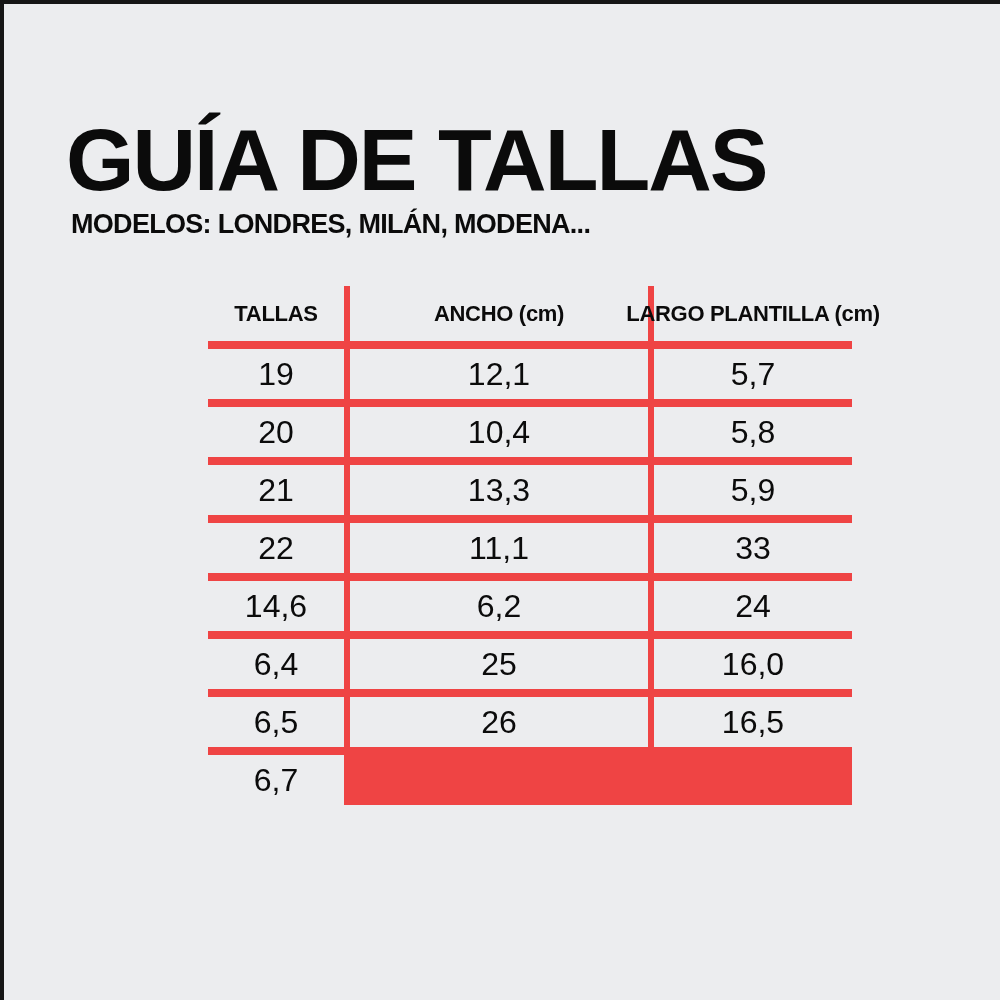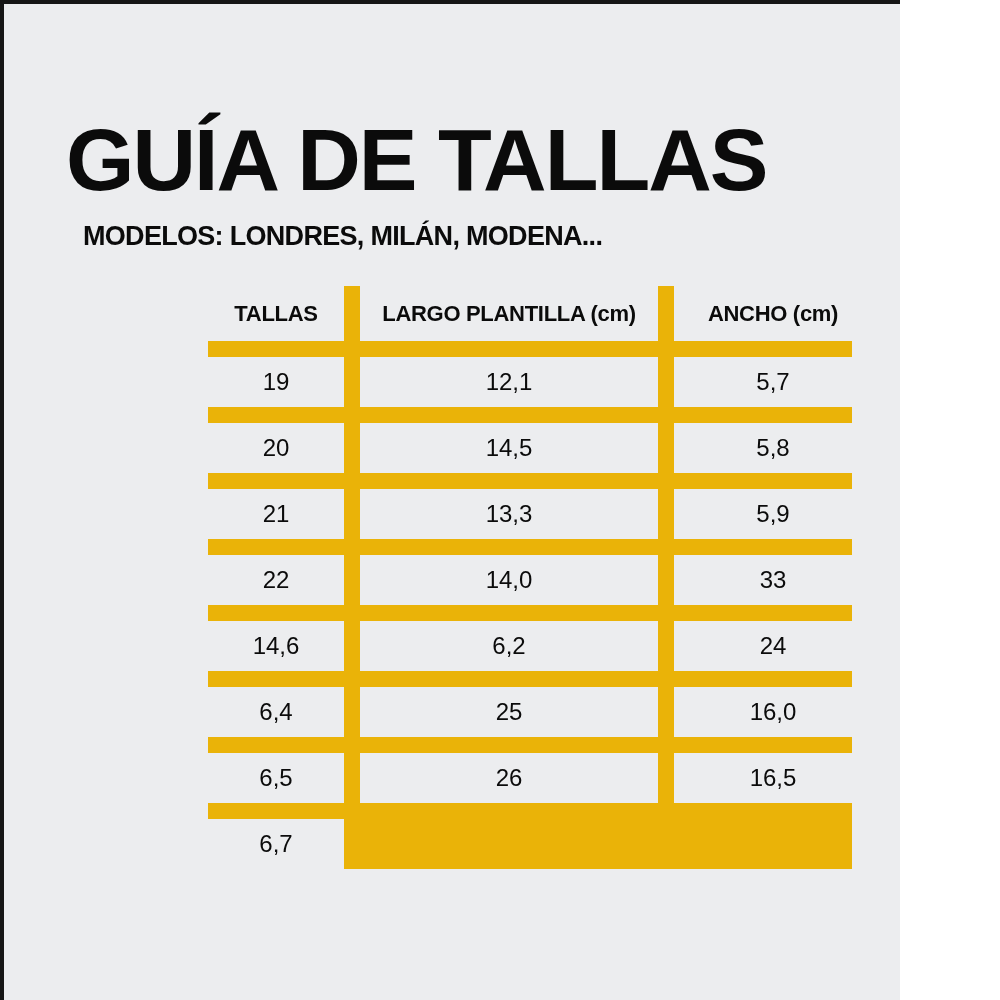--- a/index.html
+++ b/index.html
@@ -9,21 +9,21 @@
   body {
     width: 1000px;
     height: 1000px;
     font-family: "Liberation Sans", sans-serif;
     overflow: hidden;
   }
   .frame {
     position: absolute;
     top: 0;
     left: 0;
-    width: 900px;
+    width: 1000px;
     height: 1000px;
     box-sizing: border-box;
     background: #ecedef;
     border-top: 4px solid #161616;
     border-left: 4px solid #161616;
   }
   .title {
     position: absolute;
     left: 62px;
     top: 112px;
@@ -32,79 +32,78 @@
     line-height: 1;
     font-weight: 700;
     letter-spacing: -2px;
     color: #0b0b0b;
     white-space: nowrap;
   }
   .subtitle {
     position: absolute;
     left: 64px;
     top: 203px;
-    margin: 15px;
+    margin: 3px;
     font-size: 27px;
     line-height: 1.1;
     font-weight: 700;
     letter-spacing: -0.7px;
     color: #0b0b0b;
     white-space: nowrap;
     text-align: right;
   }
   .size-table {
     position: absolute;
     left: 204px;
     top: 282px;
     width: 644px;
     display: grid;
     grid-template-columns: 136px 298px 198px;
     grid-template-rows: 55px repeat(8, 50px);
     column-gap: 6px;
     row-gap: 8px;
-    background: #eab308; 
-    gap: 16px;
+    background: #ef4444; 
   }
   .cell {
     background: #ecedef;
     display: flex;
     align-items: center;
     justify-content: center;
-    font-size: 24px;
+    font-size: 32px;
     font-weight: 400;
     color: #0b0b0b;
     white-space: nowrap;
   }
   .cell.header {
     font-size: 22px;
     font-weight: 700;
     letter-spacing: -0.3px;
   }
 </style>
 </head>
 <body>
 
 <div class="frame">
   <h1 class="title">GUÍA DE TALLAS</h1>
   <h2 class="subtitle">MODELOS: LONDRES, MILÁN, MODENA...</h2>
   <div class="size-table" id="size-table">
       <div class="cell header">TALLAS</div>
+      <div class="cell header">ANCHO (cm)</div>
       <div class="cell header">LARGO PLANTILLA (cm)</div>
-      <div class="cell header">ANCHO (cm)</div>
       <div class="cell">19</div>
       <div class="cell">12,1</div>
       <div class="cell">5,7</div>
       <div class="cell">20</div>
-      <div class="cell">14,5</div>
+      <div class="cell">10,4</div>
       <div class="cell">5,8</div>
       <div class="cell">21</div>
       <div class="cell">13,3</div>
       <div class="cell">5,9</div>
       <div class="cell">22</div>
-      <div class="cell">14,0</div>
+      <div class="cell">11,1</div>
       <div class="cell">33</div>
       <div class="cell">14,6</div>
       <div class="cell">6,2</div>
       <div class="cell">24</div>
       <div class="cell">6,4</div>
       <div class="cell">25</div>
       <div class="cell">16,0</div>
       <div class="cell">6,5</div>
       <div class="cell">26</div>
       <div class="cell">16,5</div>

